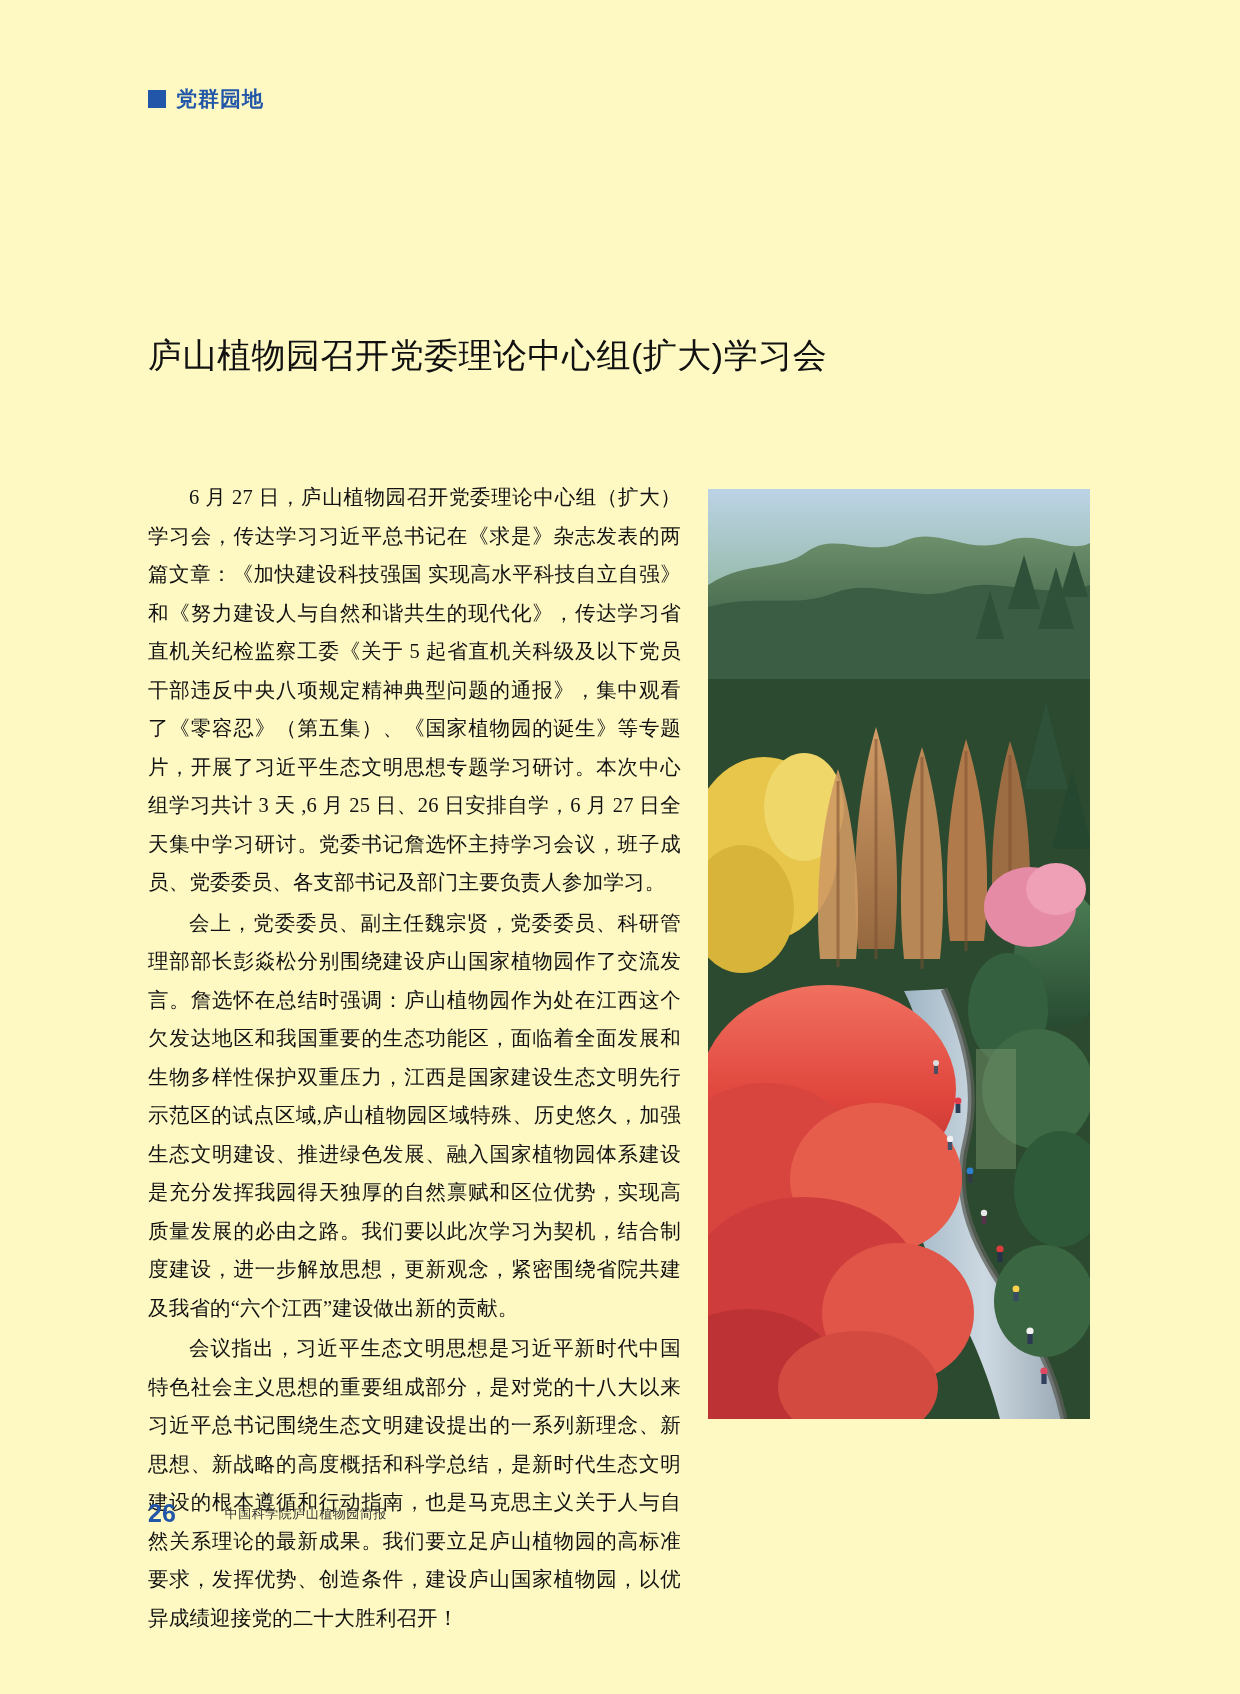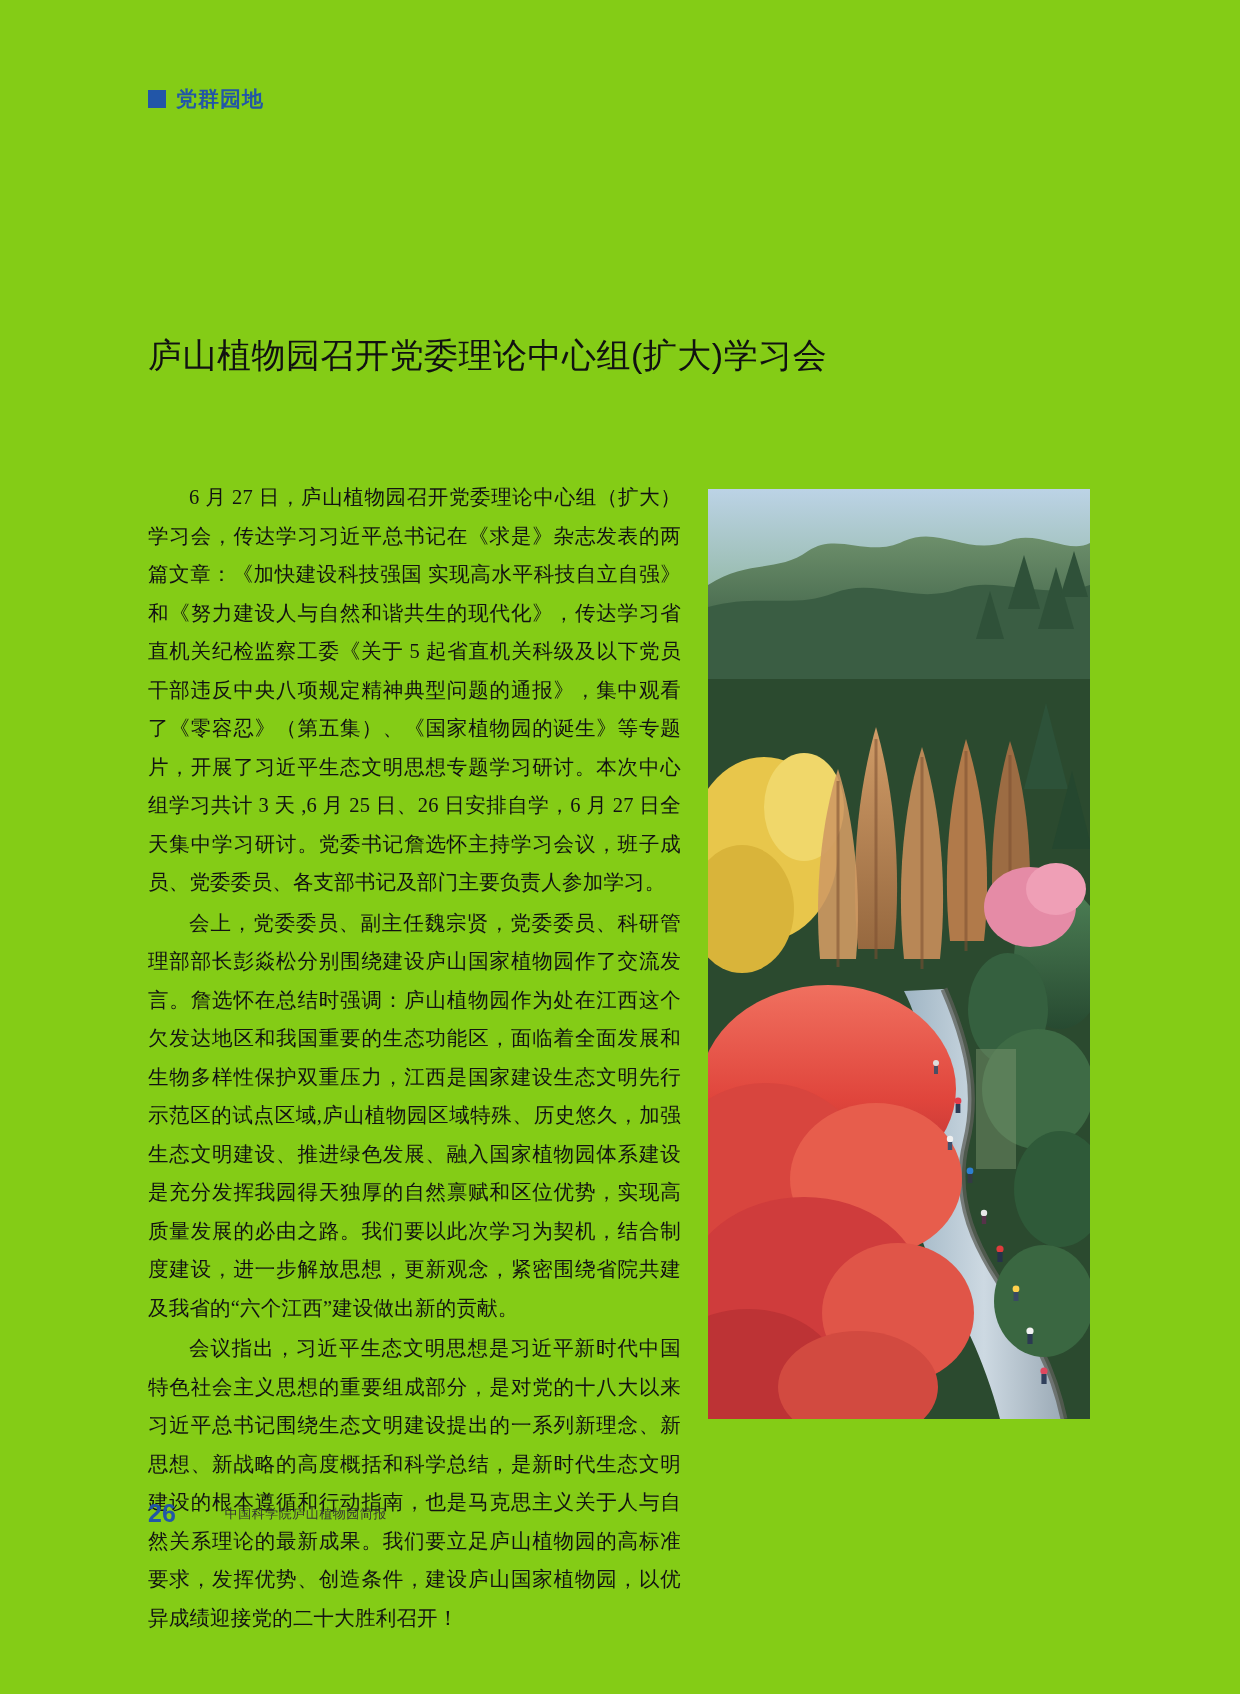--- a/index.html
+++ b/index.html
@@ -11,21 +11,21 @@
     width: 1240px;
     height: 1694px;
     position: relative;
     font-family: "Liberation Serif", "DejaVu Serif", serif;
     overflow: hidden;
   }
 
   .page {
     position: absolute;
     inset: 0;
-    background: #84cc16;
+    background: #fef9c3;
   }
 
   
   .section-tag {
     position: absolute;
     left: 148px;
     top: 88px;
     display: flex;
     align-items: center;
     gap: 10px;

